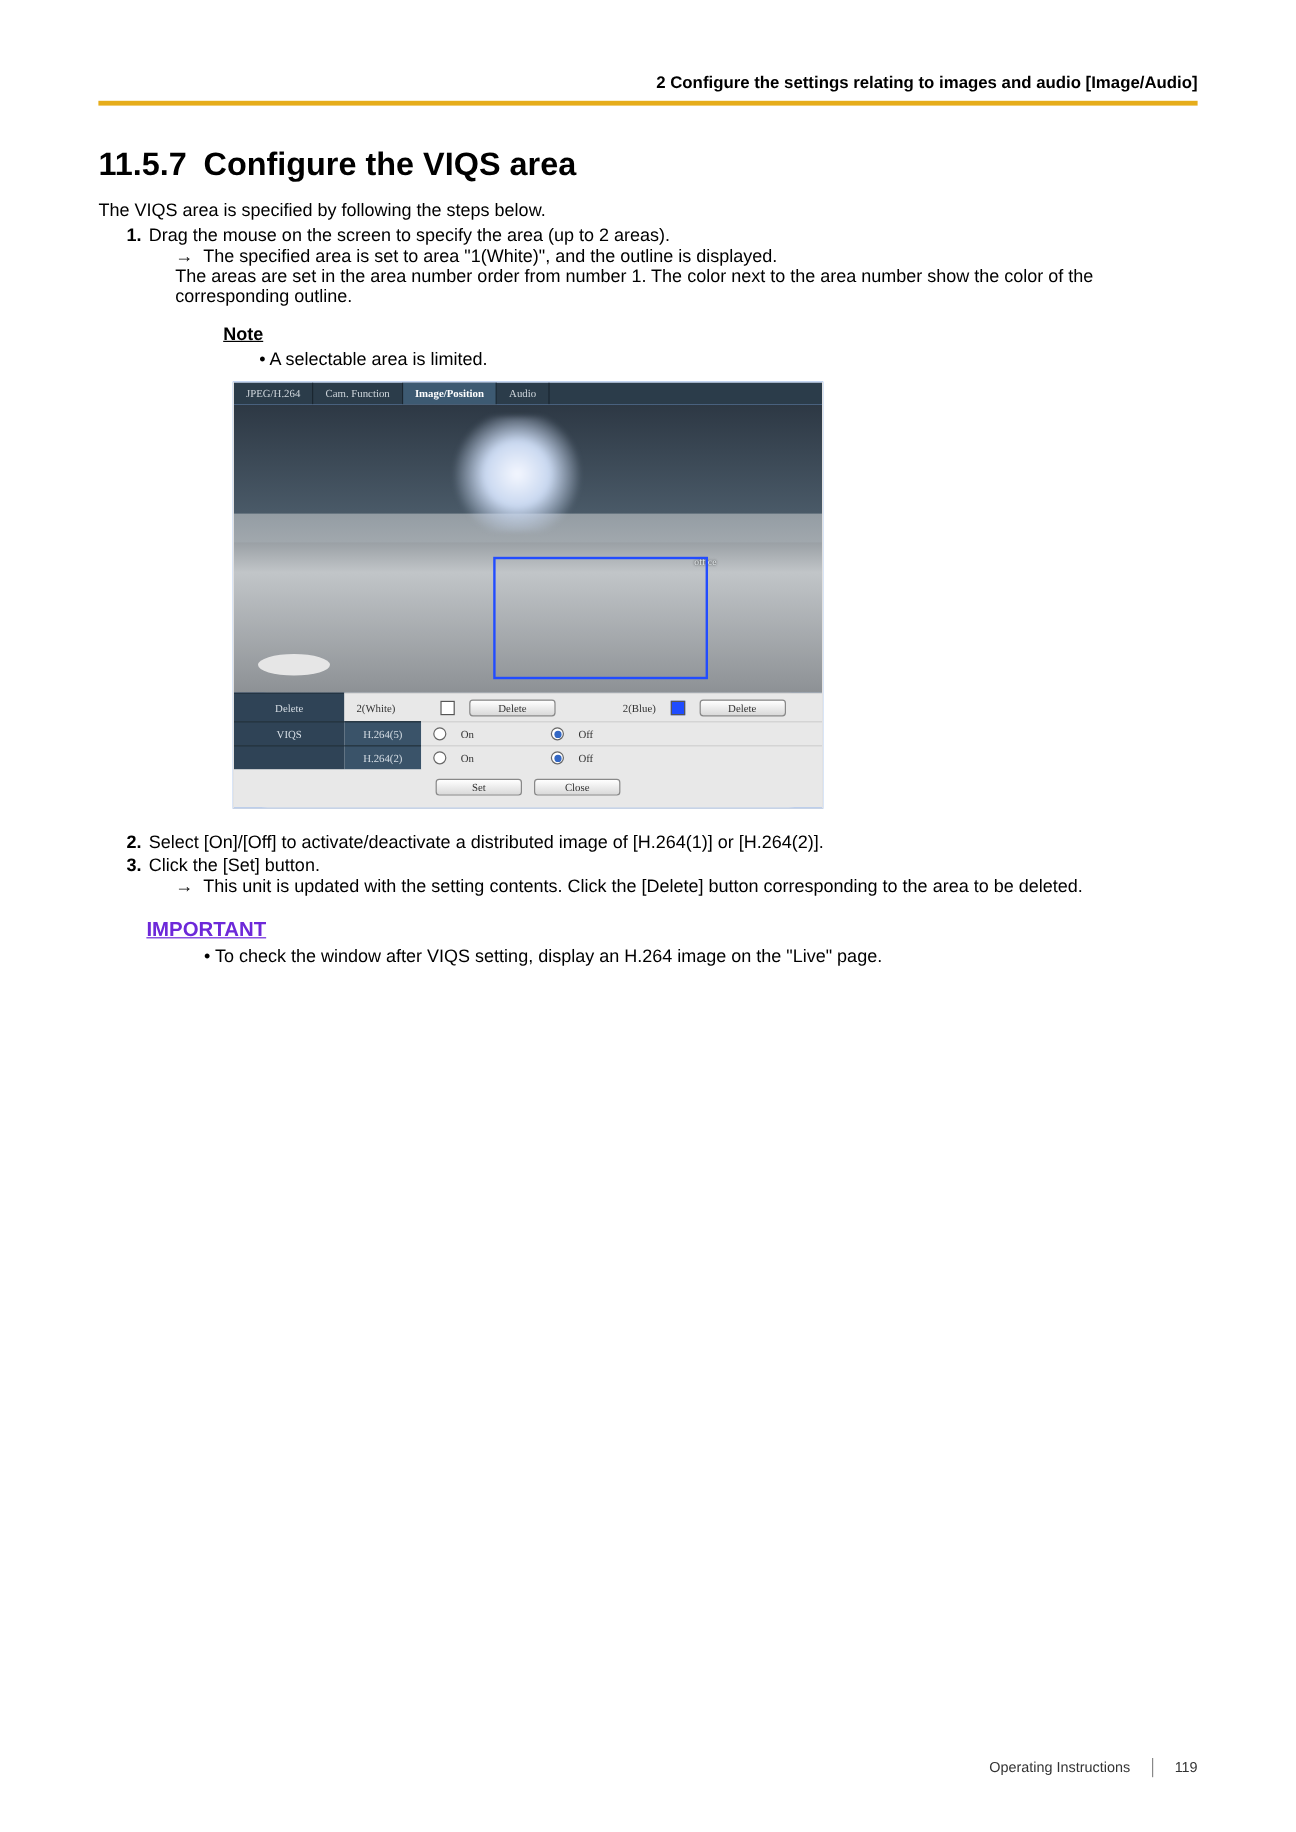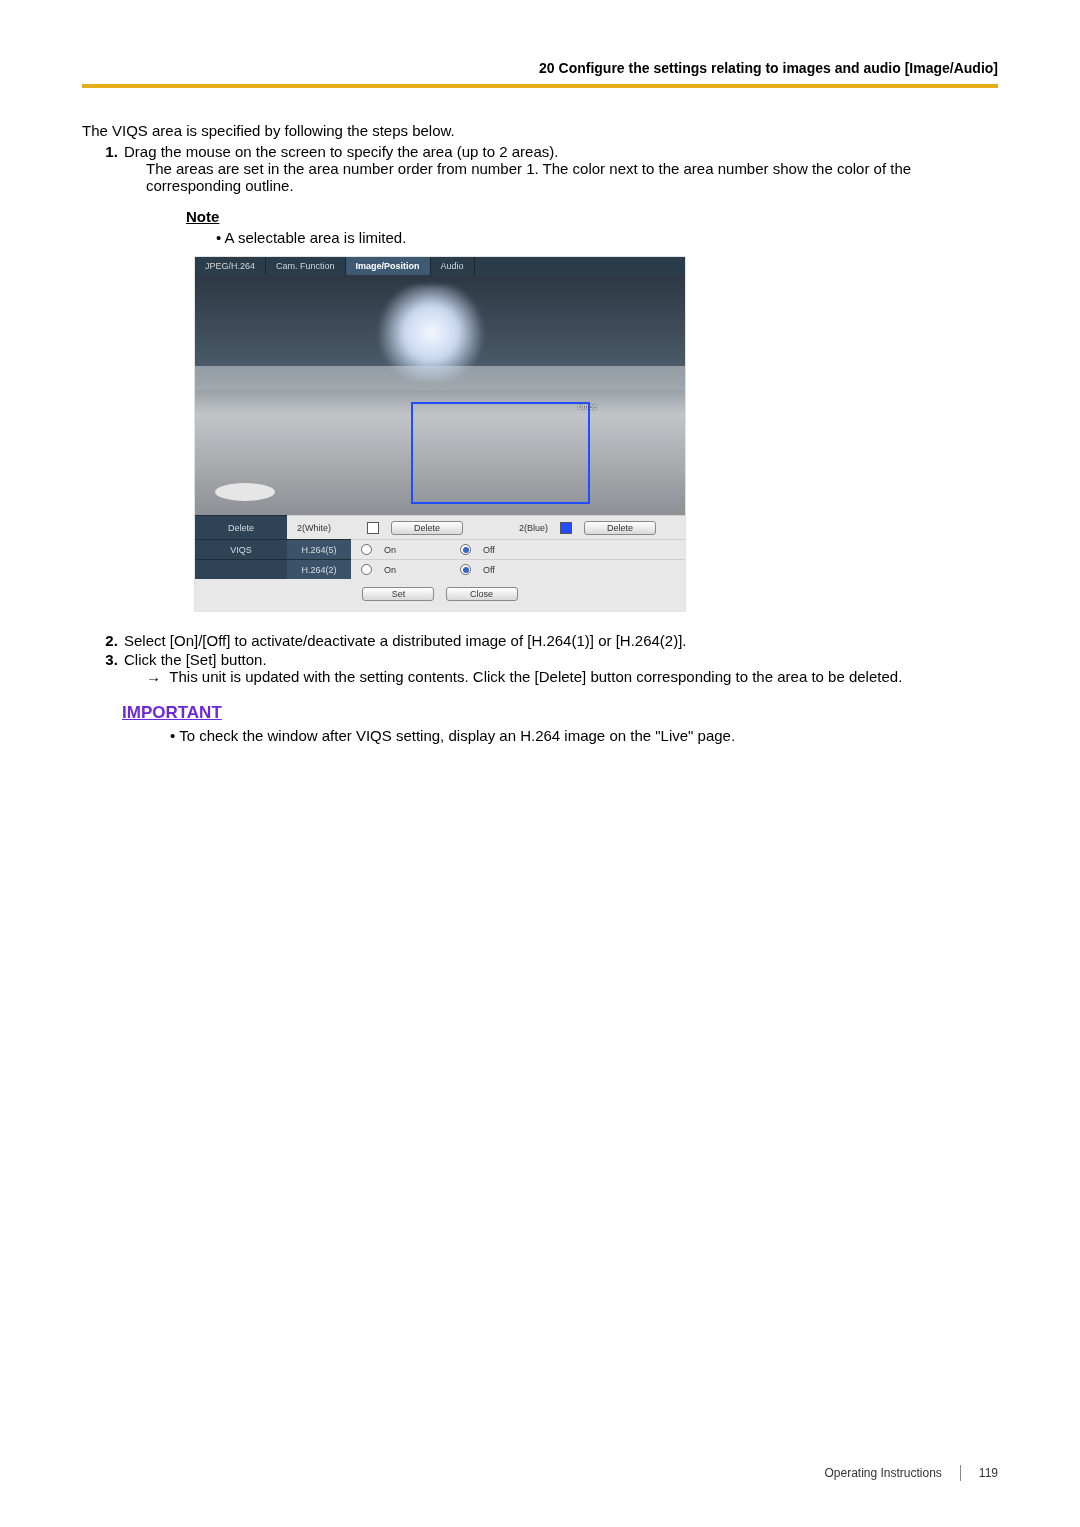--- a/index.html
+++ b/index.html
@@ -76,20 +76,21 @@
   }
   ul.imp-list li::before { content: "•  "; }
 
   
   .shot-wrap {
     width: 490px;
     margin: 10px 0 20px 70px;
     border: 1px solid #e2e2e2;
     background: #3b82f6;
     font-size: 10px;
+    font-family: Liberation Serif, serif;
   }
   .tabs {
     display: flex;
     background: #2b3c4a;
     color: #cfd6dc;
   }
   .tab {
     padding: 4px 10px;
     border-right: 1px solid #1a2630;
     font-size: 9px;
@@ -161,30 +162,34 @@
   .pgfoot {
     position:absolute; bottom:46px; right:82px; font-size:12px;
     display:flex; align-items:center; gap:18px; color:#333;
   }
   .pgfoot .bar { width:1px; height:16px; background:#888; }
 </style>
 </head>
 <body>
 
 <div class="page">
-  <div class="running-head">20 Configure the settings relating to images and audio [Image/Audio]</div>
+  <div class="running-head">2 Configure the settings relating to images and audio [Image/Audio]</div>
   <div class="hr"></div>
 
+  <h2 class="section-title">
+    <span class="sec-num">11.5.7</span><span>Configure the VIQS area</span>
+  </h2>
 
   <p class="intro">The VIQS area is specified by following the steps below.</p>
 
   <ol class="steps">
     <li>
       <span>Drag the mouse on the screen to specify the area (up to 2 areas).</span>
       <div class="arrow-block">
+        <div class="arrow-line">→&nbsp;&nbsp;<span>The specified area is set to area "1(White)", and the outline is displayed.</span></div>
         <div>The areas are set in the area number order from number 1. The color next to the area number show the color of the corresponding outline.</div>
       </div>
 
       <div class="note-hd">Note</div>
       <ul class="bullets">
         <li><span>A selectable area is limited.</span></li>
       </ul>
 
       
       <div class="shot-wrap">

